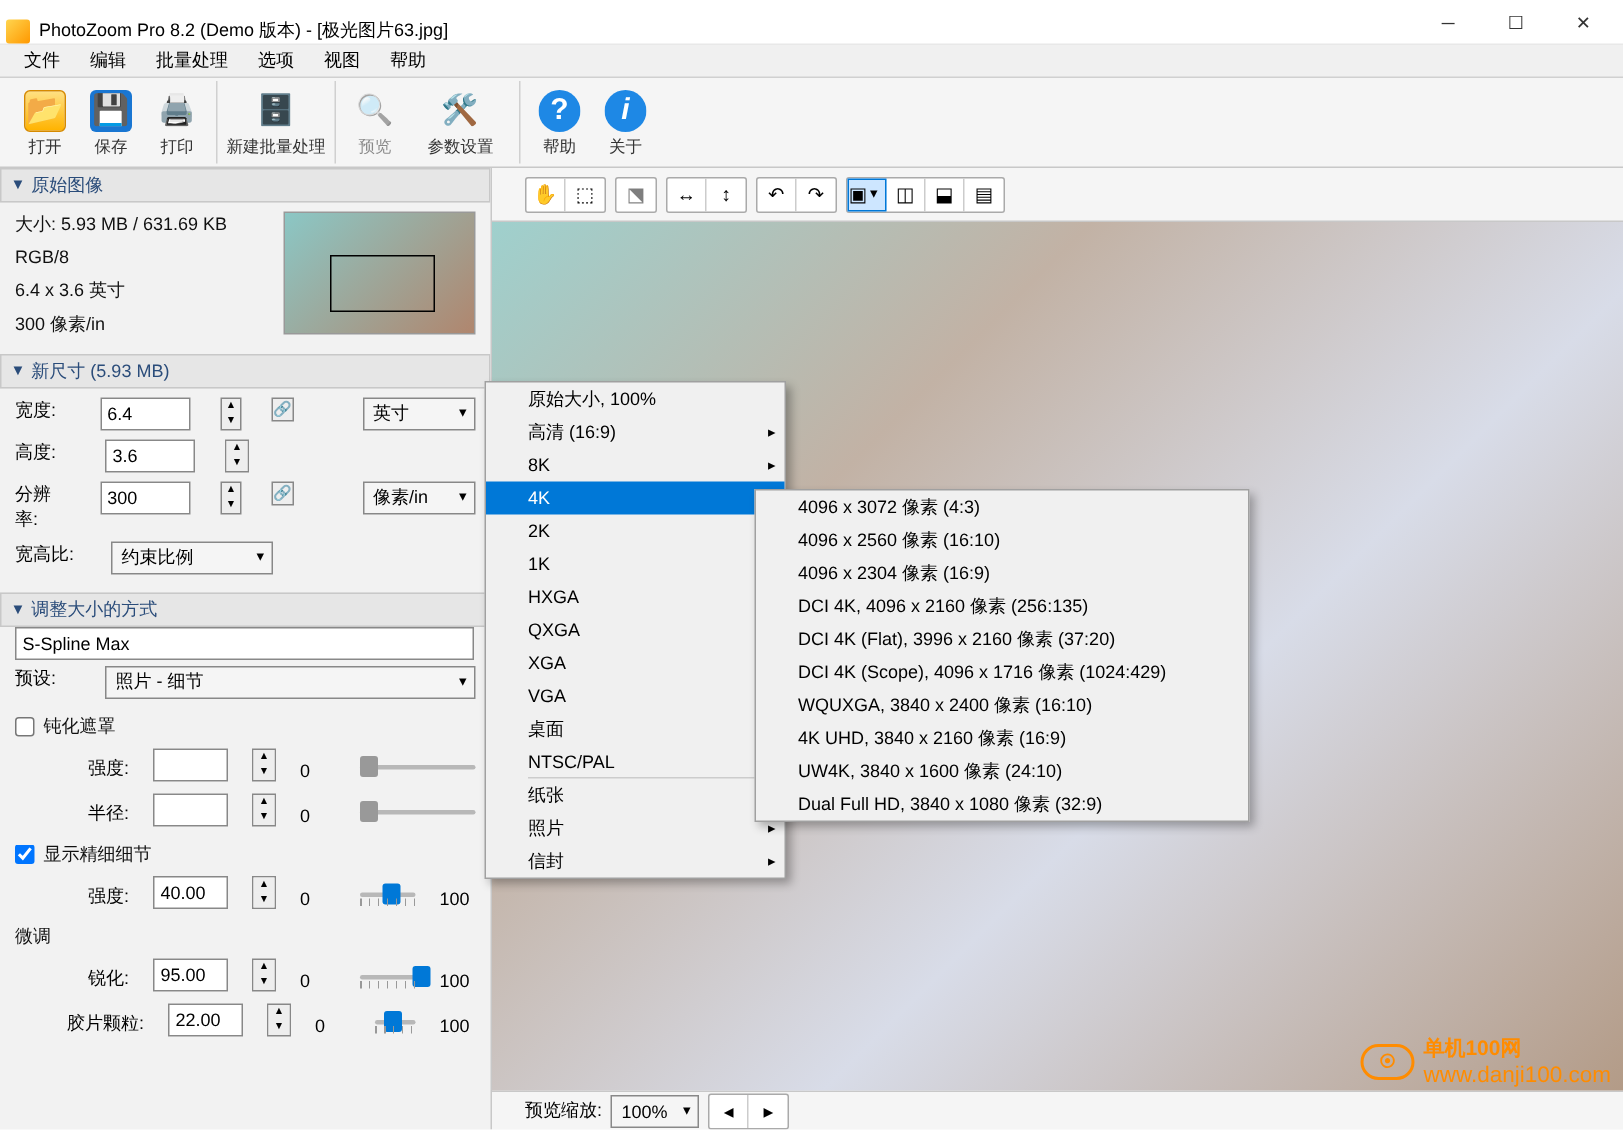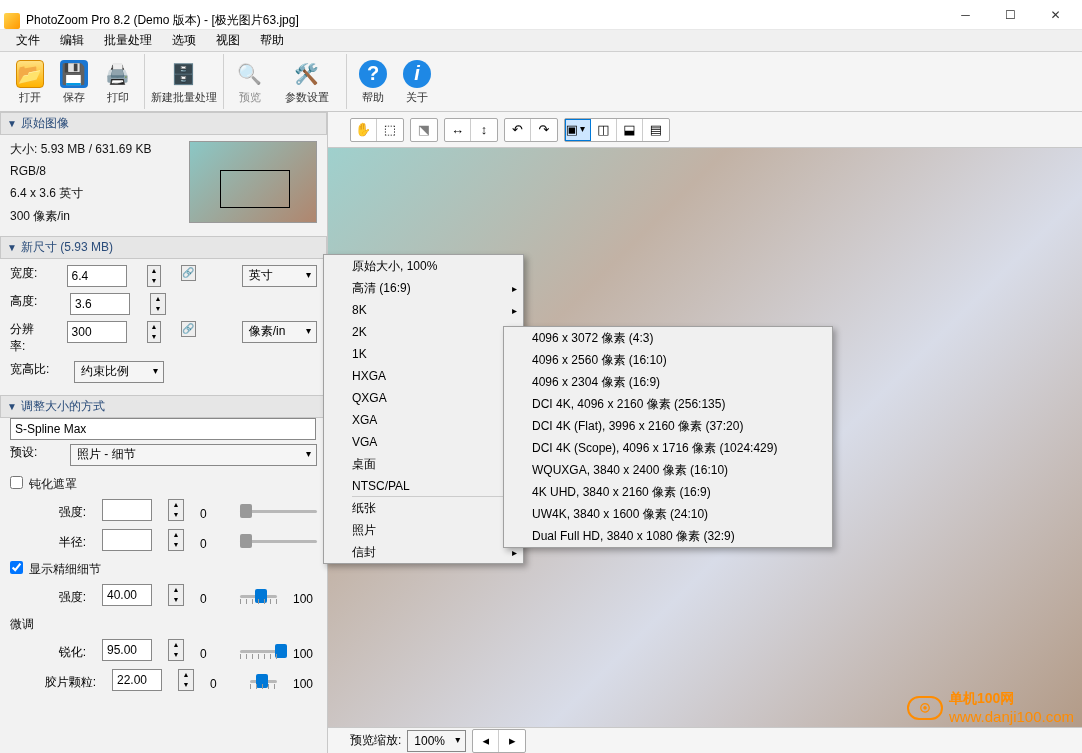--- a/index.html
+++ b/index.html
@@ -29,21 +29,21 @@
 .thumb::after{content:"";position:absolute;left:30px;top:28px;width:68px;height:36px;border:1px solid #000;}
 .fld{display:flex;align-items:flex-start;margin-bottom:6px;gap:20px;}
 .fld label{width:40px;}
 .num-inp{width:60px;height:22px;border:1px solid #888;background:#fff;padding:0 4px;}
 .spin{width:16px;height:22px;display:flex;flex-direction:column;border:1px solid #888;}
 .spin span{flex:1;display:flex;align-items:center;justify-content:center;font-size:7px;background:#eee;}
 .link-btn{width:16px;height:16px;border:1px solid #888;background:#eee;display:flex;align-items:center;justify-content:center;font-size:10px;}
 .sel{height:22px;border:1px solid #888;background:#f5f5f5;padding:0 18px 0 6px;display:flex;align-items:center;position:relative;}
 .sel::after{content:"▾";position:absolute;right:5px;top:3px;font-size:10px;}
 .full-sel{width:306px;height:22px;border:1px solid #888;background:#fff;padding:0 4px;display:flex;align-items:center;margin:0 10px 4px}
-.chk{display:flex;align-items:flex-start;gap:6px;padding:4px 10px;color:#111;}
+.chk{display:flex;align-items:center;gap:6px;padding:4px 10px;color:#111;}
 .chk input{width:13px;height:13px;}
 .slider-row{display:flex;align-items:flex-end;gap:16px;padding:2px 10px 6px 40px;}
 .slider-row label{width:46px;text-align:right;}
 .slider-row .num-inp{width:50px;}
 .slider-track{flex:1;height:20px;position:relative;}
 .slider-track::before{content:"";position:absolute;top:9px;left:0;right:0;height:3px;background:#b8b8b8;border-radius:2px;}
 .slider-track.ticks::after{content:"";position:absolute;top:13px;left:0;right:0;height:5px;background:repeating-linear-gradient(90deg,#999 0,#999 1px,transparent 1px,transparent 6px);}
 .slider-thumb{position:absolute;top:3px;width:12px;height:14px;background:#0078d7;border-radius:2px;}
 .slider-row .end{width:24px;}
 .main{flex:1;display:flex;flex-direction:column;position:relative;background:#f5f5f5;}
@@ -183,21 +183,21 @@
             <span>▼</span>
           </div>
         <div class="link-btn">🔗</div>
         <div style="width:6px"></div>
         <div class="sel" style="width:80px">
             <span>像素/in</span>
           </div>
       </div>
       <div class="fld">
         <label style="width:44px">宽高比:</label>
-        <div class="sel" style="width:90px">
+        <div class="sel" style="width:108px">
             <span>约束比例</span>
           </div>
       </div>
     </div>
 
     <div class="sec-hdr">
         <span class="arrow">▼</span>
         <span>调整大小的方式</span>
       </div>
     <div class="full-sel">
@@ -323,20 +323,21 @@
           <div class="b">▸</div>
         </div>
     </div>
   </div>
 </div>
 
 <div class="ctx-menu primary">
   <div class="ctx-item">原始大小, 100%</div>
   <div class="ctx-item sub">高清 (16:9)</div>
   <div class="ctx-item sub">8K</div>
+  <div class="ctx-item sub hl">4K</div>
   <div class="ctx-item sub">2K</div>
   <div class="ctx-item sub">1K</div>
   <div class="ctx-item sub">HXGA</div>
   <div class="ctx-item sub">QXGA</div>
   <div class="ctx-item sub">XGA</div>
   <div class="ctx-item sub">VGA</div>
   <div class="ctx-item sub">桌面</div>
   <div class="ctx-item sub sep">NTSC/PAL</div>
   <div class="ctx-item sub">纸张</div>
   <div class="ctx-item sub">照片</div>

